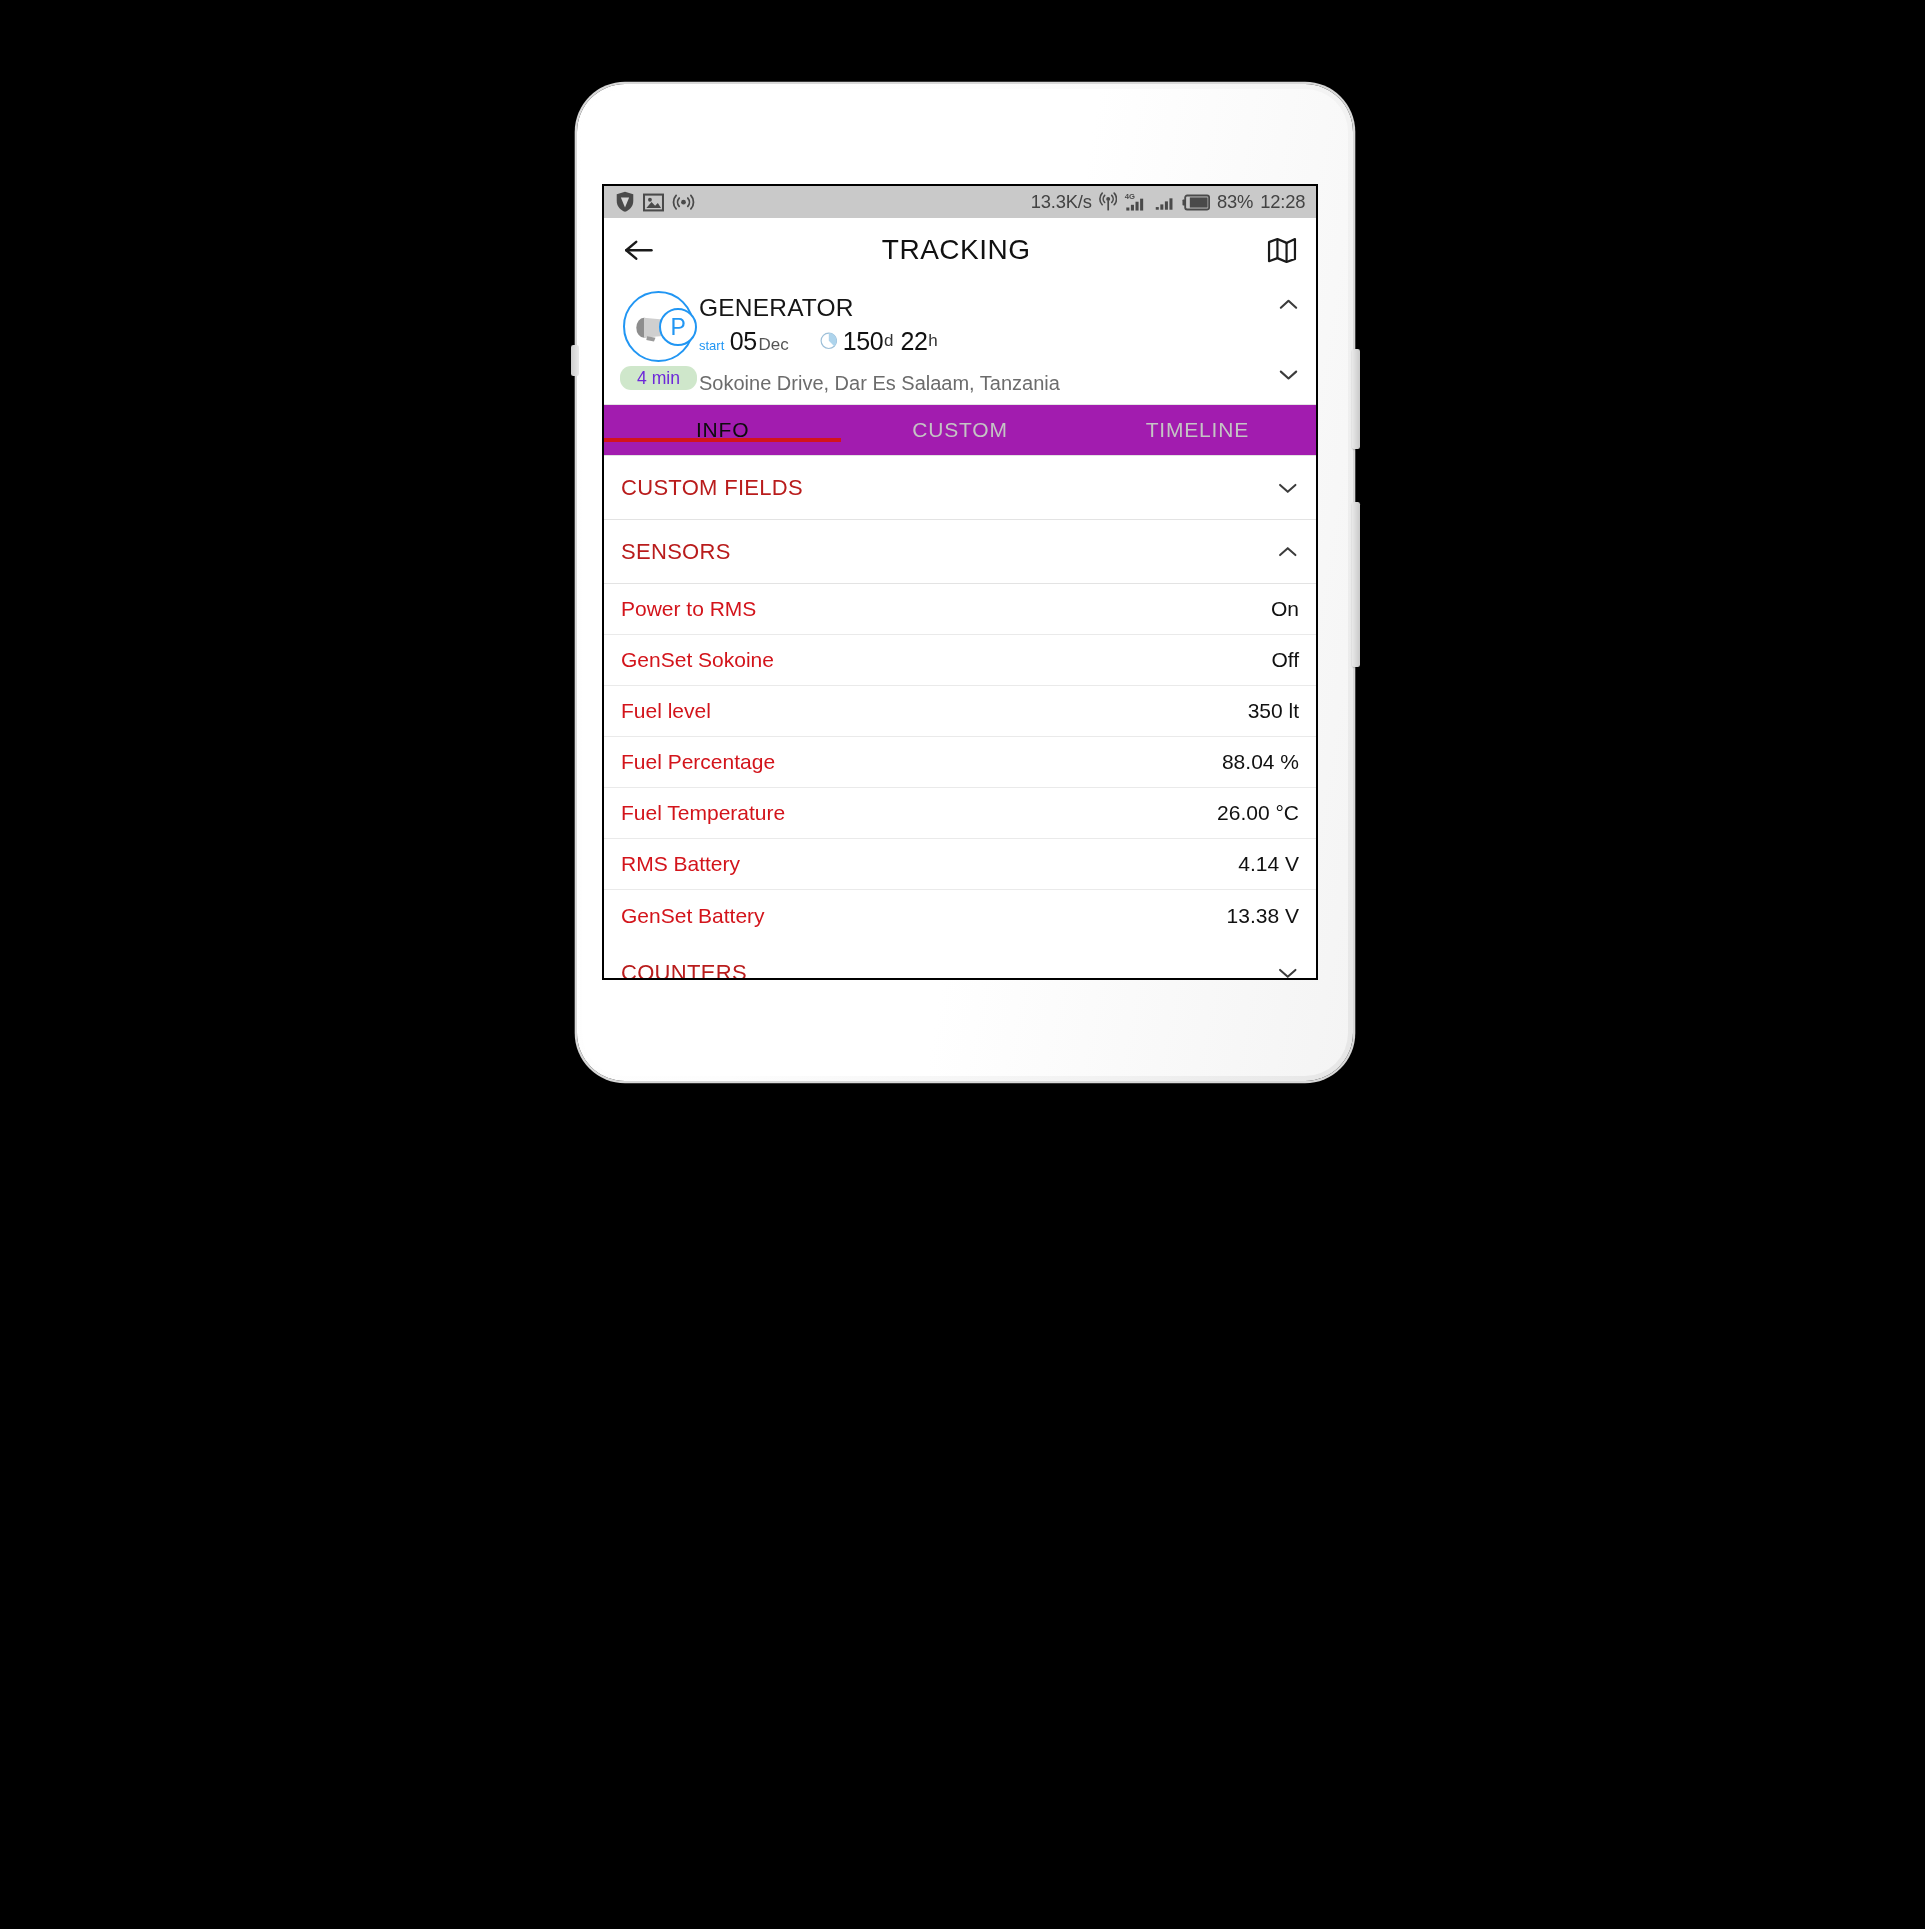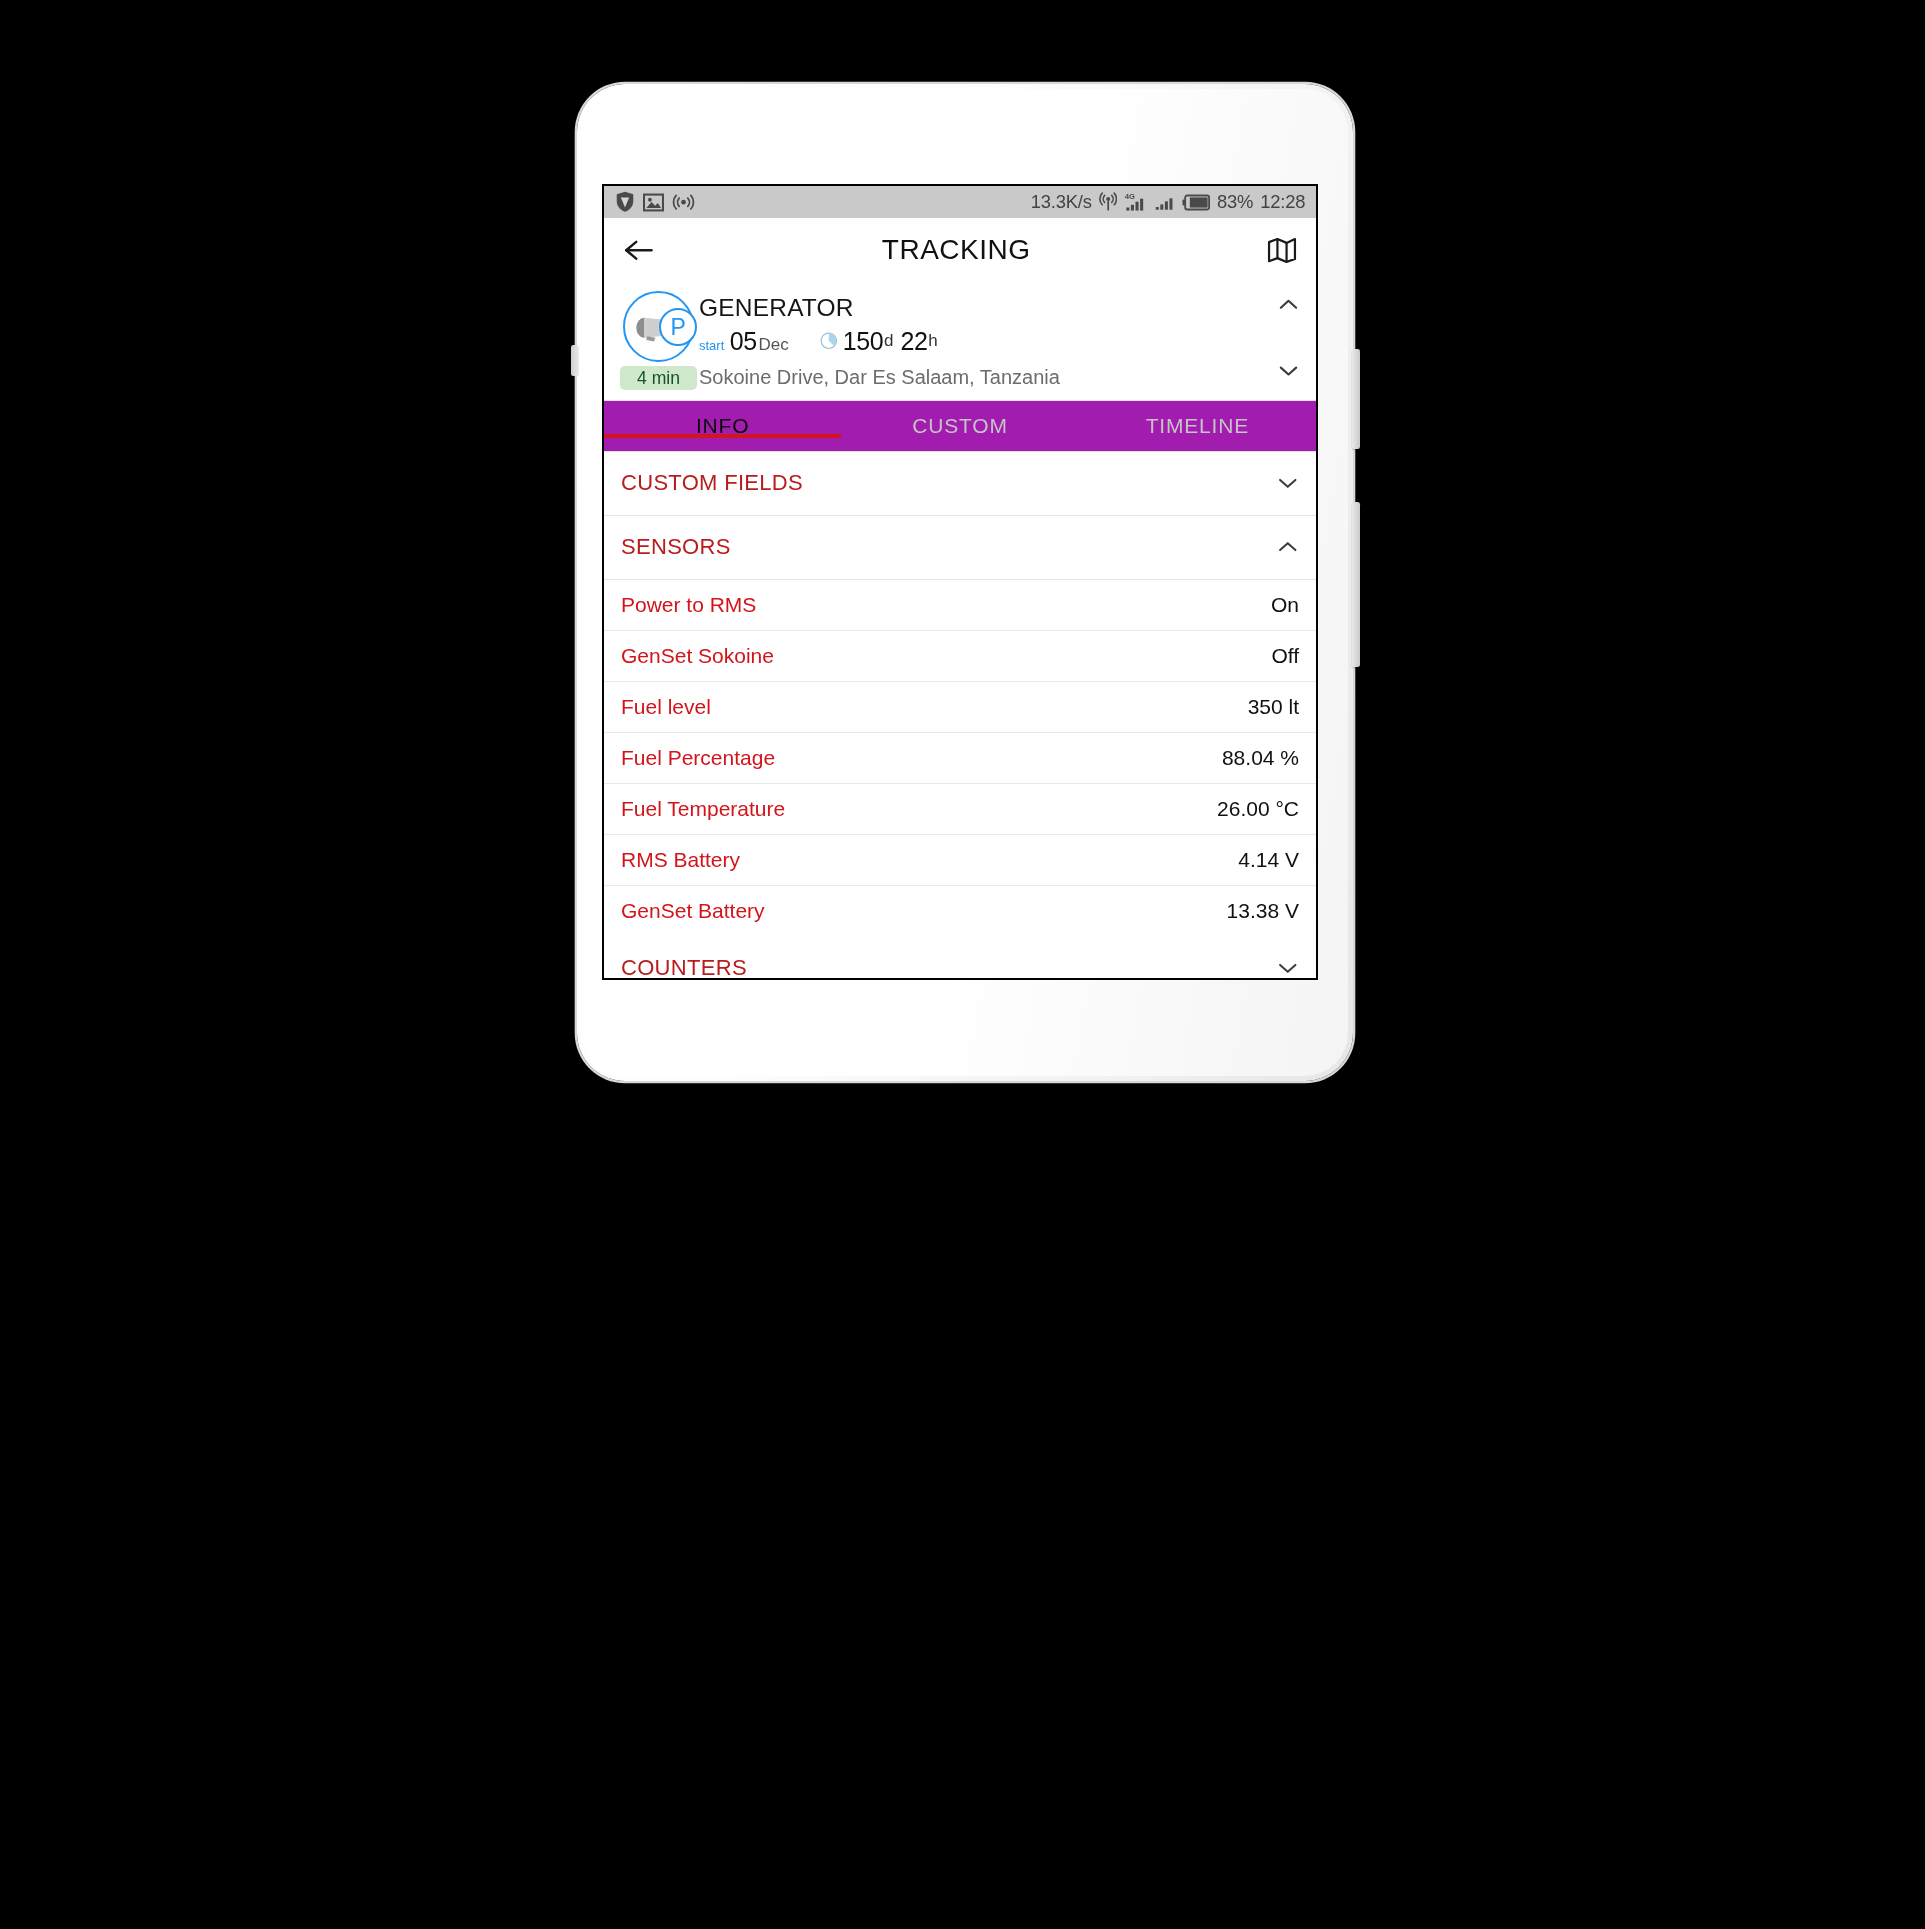--- a/index.html
+++ b/index.html
@@ -112,38 +112,38 @@
   #parking-badge {
     position:absolute; right:-3.1px; top:17px;
     width:38px; height:38px; border-radius:50%;
     border:2.3px solid #2196f3; background:#fff;
     display:flex; align-items:center; justify-content:center;
     color:#2196f3; font-size:23px; line-height:1;
   }
   #idle-badge {
     margin: 3.8px auto 0 auto;
     width: 77px; height: 24.5px;
-    background:#cfe7cb; border-radius:5px;
+    background:#cfe7cb; border-radius:11px;
     display:flex; align-items:center; justify-content:center;
-    font-size: 17.6px; color:#14532d;
+    font-size: 17.6px; color:#6d28d9;
   }
   #device-info-col { flex:1; padding-top:6.1px; min-width:0; }
   #device-name { font-size:24.5px; color:#161616; letter-spacing:0.2px; }
   #device-meta-row { display:flex; align-items:baseline; margin-top:4.6px; }
   #start-label { font-size:13px; color:#2196f3; margin-right:5.4px; }
   #start-day { font-size:25px; color:#111; letter-spacing:-0.3px; }
   #start-month { font-size:17px; color:#555; margin-left:1.5px; }
   #duration-group { display:flex; align-items:center; margin-left:31px; }
   #duration-icon { width:17.6px; height:17.6px; margin-right:5.4px; }
   #duration-days { font-size:25px; color:#111; letter-spacing:-0.4px; }
   #duration-days-unit { font-size:17px; color:#333; margin-left:0.8px; margin-right:7px;}
   #duration-hours { font-size:25px; color:#111; letter-spacing:-0.4px;}
   #duration-hours-unit { font-size:17px; color:#333; margin-left:0.8px; }
   #device-address {
-    margin-top:10px; font-size:20px; color:#6c6c6c;
+    margin-top:16px; font-size:20px; color:#6c6c6c;
     white-space:nowrap; overflow:hidden; text-overflow:ellipsis;
   }
   #device-card-chevrons {
     width:31px; flex:0 0 31px; display:flex; flex-direction:column;
     justify-content:space-between; align-items:center;
     padding: 9.2px 0 12.3px 0;
   }
 
   
   #tab-bar {

